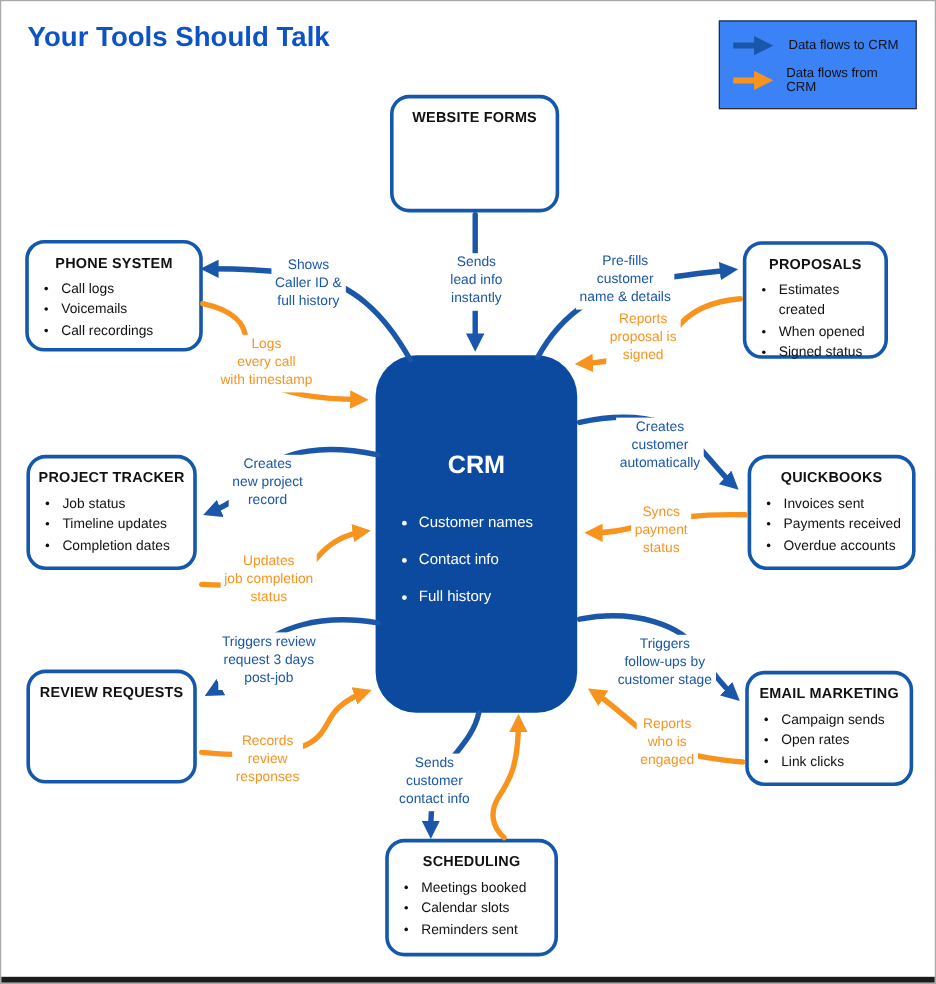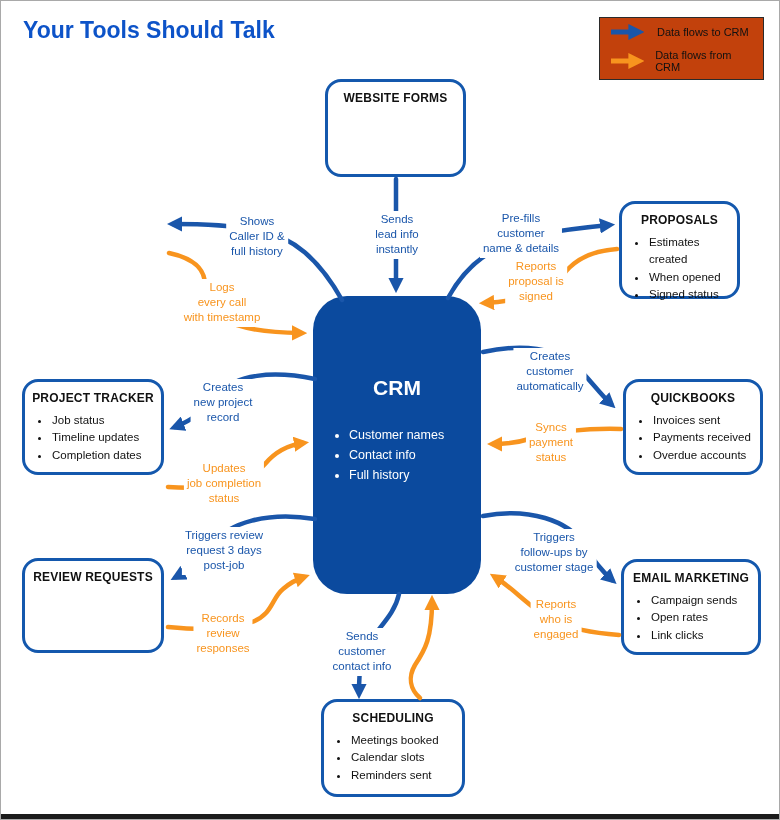--- a/index.html
+++ b/index.html
@@ -7,42 +7,42 @@
     position:relative; width:780px; height:820px;
     background:#ffffff; border:1px solid #a9a9a9; box-sizing:border-box;
     font-family:"Liberation Sans", sans-serif; overflow:hidden;
   }
   #page-title {
     position:absolute; left:22px; top:16px;
     font-size:23px; font-weight:bold; color:#0d53c8;
   }
   
   #legend {
-    position:absolute; left:598px; top:16px; width:165px; height:63px;
-    background:#c2410c; border:1.5px solid #2b2b2b; box-sizing:border-box;
+    position:absolute; left:598px; top:16px; width:165px; height:74px;
+    background:#3b82f6; border:1.5px solid #2b2b2b; box-sizing:border-box;
     display:flex; flex-direction:column; justify-content:center; gap:9px; padding:6px 8px;
   }
   .legend-row { display:flex; align-items:center; gap:7px; }
   .legend-row span.lbl { font-size:11px; color:#111; }
   
   .node {
     position:absolute; background:#fff; border:3px solid #1458ad; border-radius:16px;
     box-sizing:border-box; z-index:1; padding-top:9px;
   }
   .node-title { text-align:center; font-weight:bold; font-size:12px; color:#111; letter-spacing:.2px; }
   .node-list { margin:7px 0 0 0; padding-left:26px; font-size:11.5px; color:#111; line-height:1.5; }
   .node-list li { padding-left:1px; }
   
   #crm {
     position:absolute; left:312px; top:295px; width:168px; height:298px;
     background:#0b4a9e; border-radius:34px; z-index:1; box-sizing:border-box;
   }
   #crm-title { text-align:center; margin-top:80px; color:#fff; font-size:21px; font-weight:bold; }
   #crm-list { margin:26px 0 0 0; padding-left:36px; color:#fff; font-size:12.5px; line-height:1.5; }
-  #crm-list li { margin:1px 0; }
+  #crm-list li { margin:12px 0; }
   
   #arrows { position:absolute; left:0; top:0; z-index:2; pointer-events:none; }
   
   .flow-label {
     position:absolute; z-index:3; transform:translateX(-50%);
     font-size:11.5px; line-height:1.32; text-align:center; white-space:pre-line;
     background:#fff; padding:1px 3px;
   }
   .flow-label.blue { color:#1a56aa; }
   .flow-label.orange { color:#f8941e; }
@@ -75,20 +75,28 @@
             </marker>
         </defs>
         <line x1="3" y1="8" x2="30" y2="8" stroke="#f8941e" stroke-width="5" marker-end="url(#lmo)"></line>
       </svg>
       <span class="lbl">Data flows from CRM</span>
     </div>
   </div>
 
   <div class="node" style="left:324px;top:78px;width:141px;height:98px;">
     <div class="node-title">WEBSITE FORMS</div>
+  </div>
+  <div class="node" style="left:20px;top:199px;width:148px;height:93px;">
+    <div class="node-title">PHONE SYSTEM</div>
+    <ul class="node-list">
+        <li>Call logs</li>
+        <li>Voicemails</li>
+        <li>Call recordings</li>
+      </ul>
   </div>
   <div class="node" style="left:618px;top:200px;width:121px;height:98px;">
     <div class="node-title">PROPOSALS</div>
     <ul class="node-list">
         <li>Estimates created</li>
         <li>When opened</li>
         <li>Signed status</li>
       </ul>
   </div>
   <div class="node" style="left:21px;top:378px;width:142px;height:96px;">

